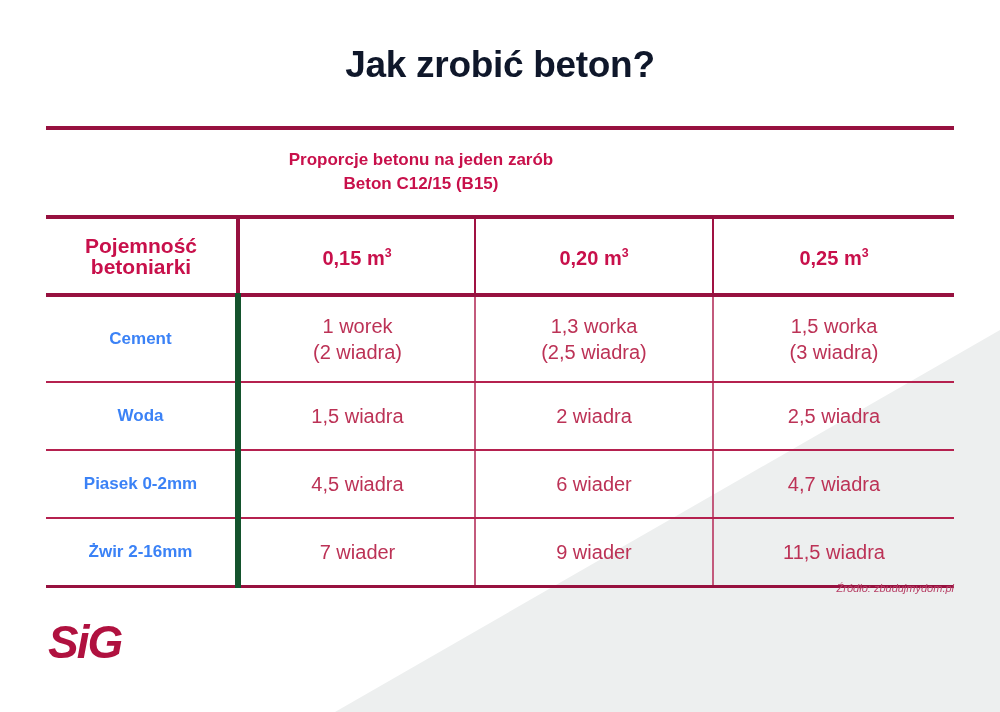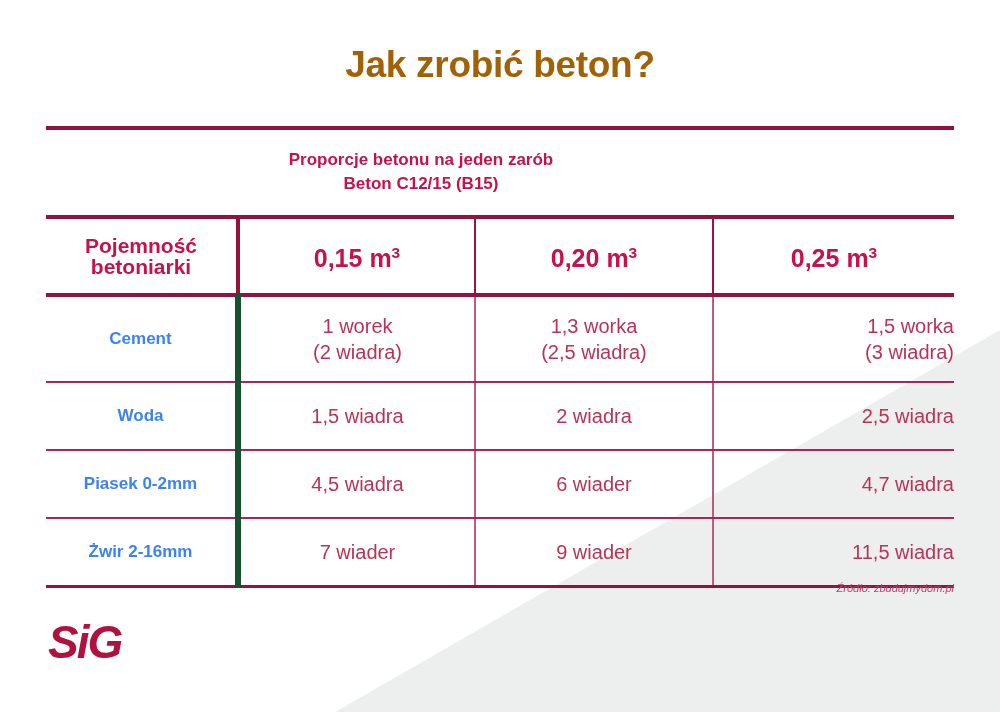--- a/index.html
+++ b/index.html
@@ -30,21 +30,21 @@
 
   
   .title {
     position: absolute;
     top: 44px;
     left: 0;
     width: 1000px;
     text-align: center;
     font-size: 37px;
     font-weight: bold;
-    color: #a16207;
+    color: #0f172a;
     letter-spacing: -0.3px;
     z-index: 2;
   }
 
   
   .top-rule {
     position: absolute;
     left: 46px;
     top: 126px;
     width: 908px;
@@ -101,21 +101,21 @@
     color: #C8104B;
     font-size: 21px;
     font-weight: bold;
     line-height: 21px;
   }
   tr.head-row th.rowlabel {
     border-right: 4px solid #97113F;
   }
   tr.head-row th.colhead {
     border-right: 2px solid #A01243;
-    font-size: 25px;
+    font-size: 20px;
   }
   tr.head-row th.colhead.last { border-right: none; margin-left: 46px; }
   th .sup { font-size: 0.62em; vertical-align: super; }
 
   
   tbody td {
     border-bottom: 2px solid #B5214F;
     color: #BC3256;
     font-size: 20px;
     font-weight: normal;
@@ -128,21 +128,21 @@
 
   tbody td.rowlabel {
     border-right: 6px solid #14532d;
     color: #3b82f6;
     font-weight: bold;
     font-size: 17px;
   }
   tbody td.val {
     border-right: 2px solid #C35A7C;
   }
-  tbody td.val.last { border-right: none; text-align: right; }
+  tbody td.val.last { border-right: none; }
   .cell-sub { display: block; }
 
   
   .source {
     position: absolute;
     right: 46px;
     top: 582px;
     font-size: 11px;
     font-style: italic;
     color: #B84268;

